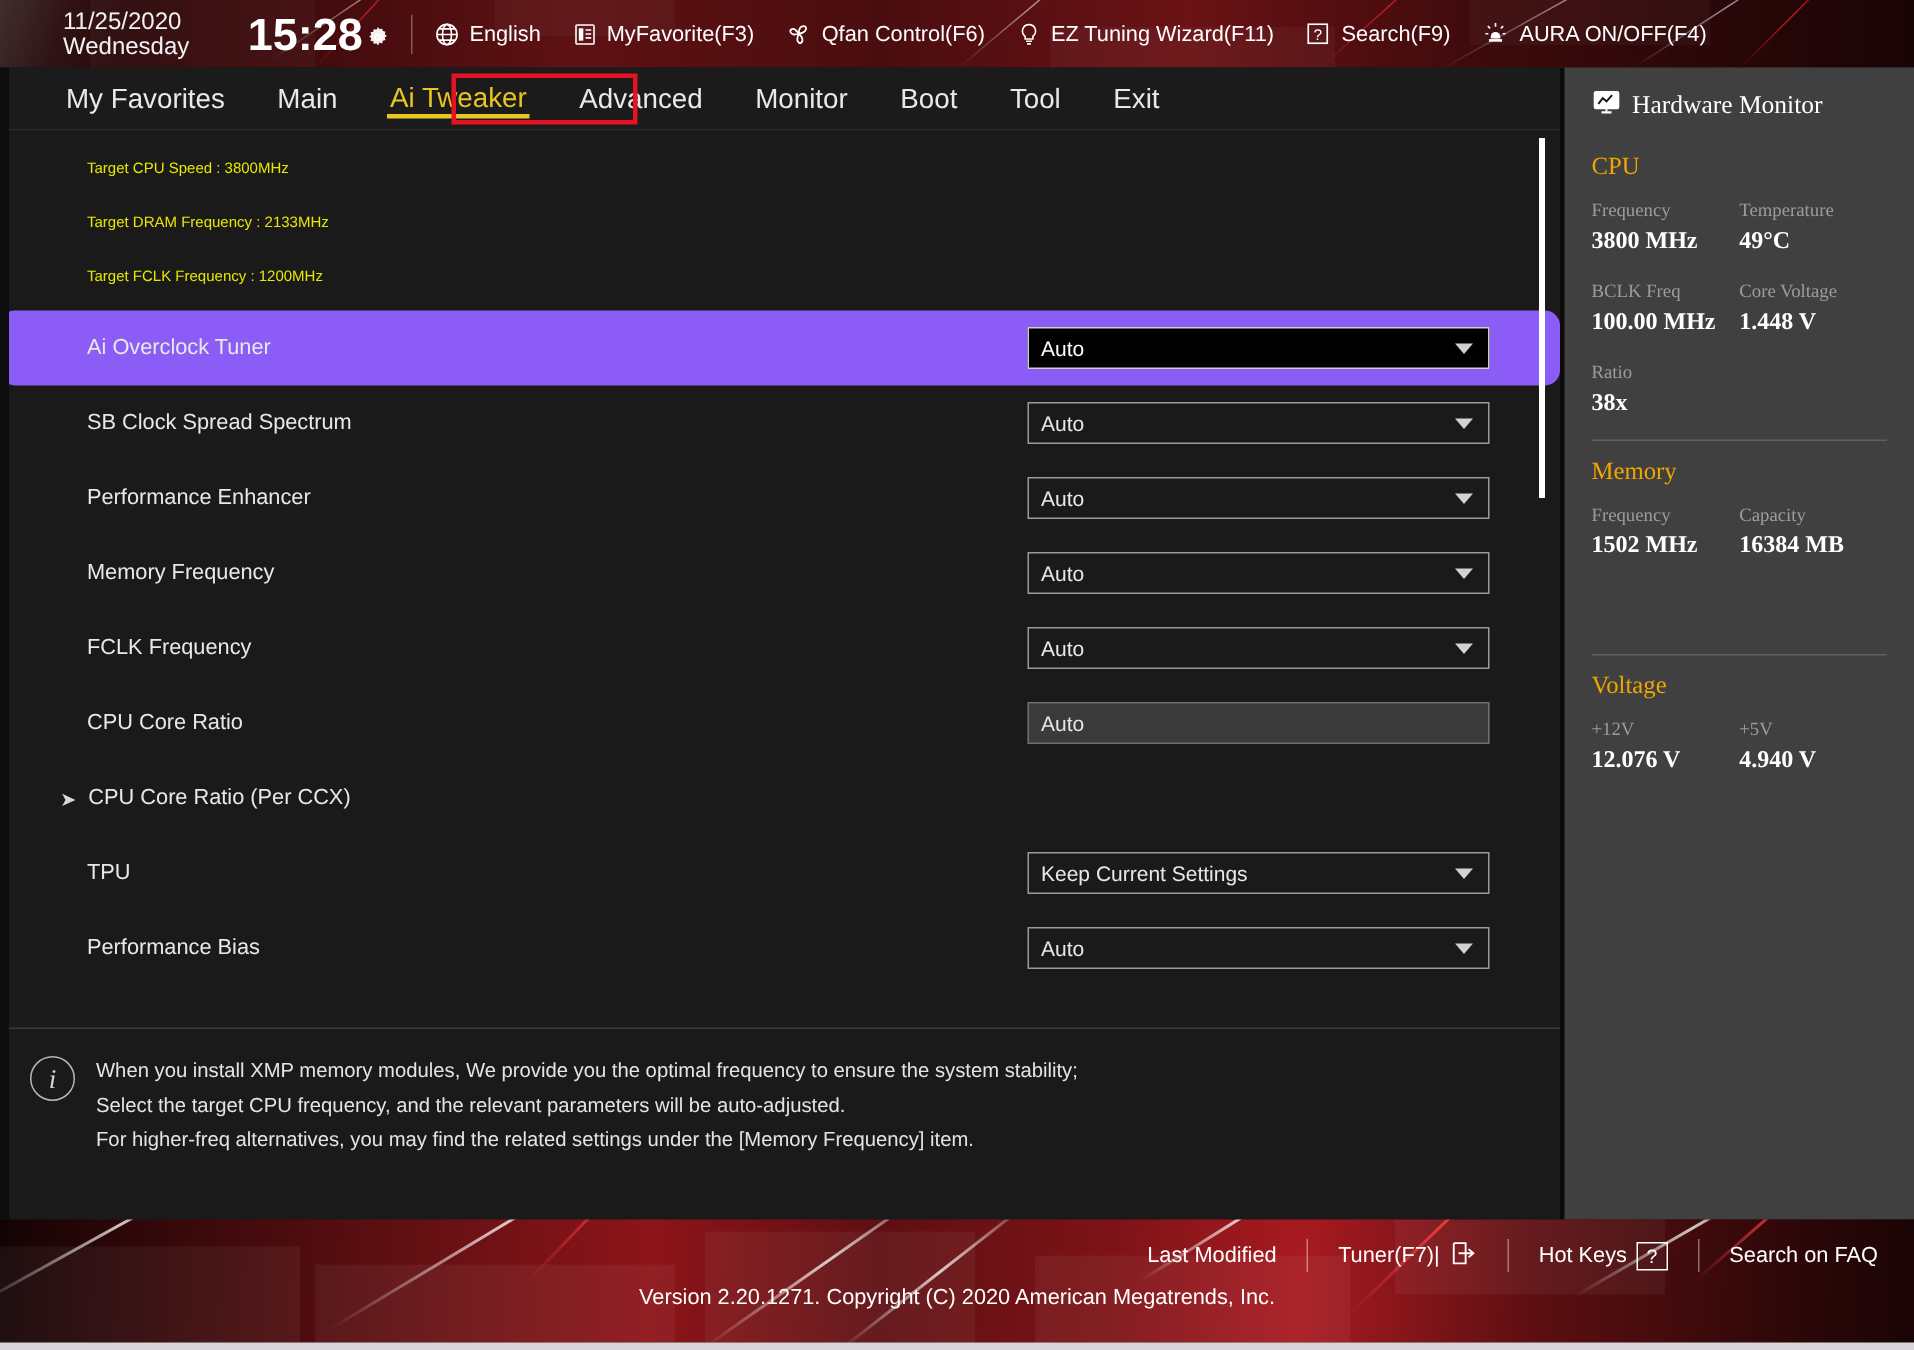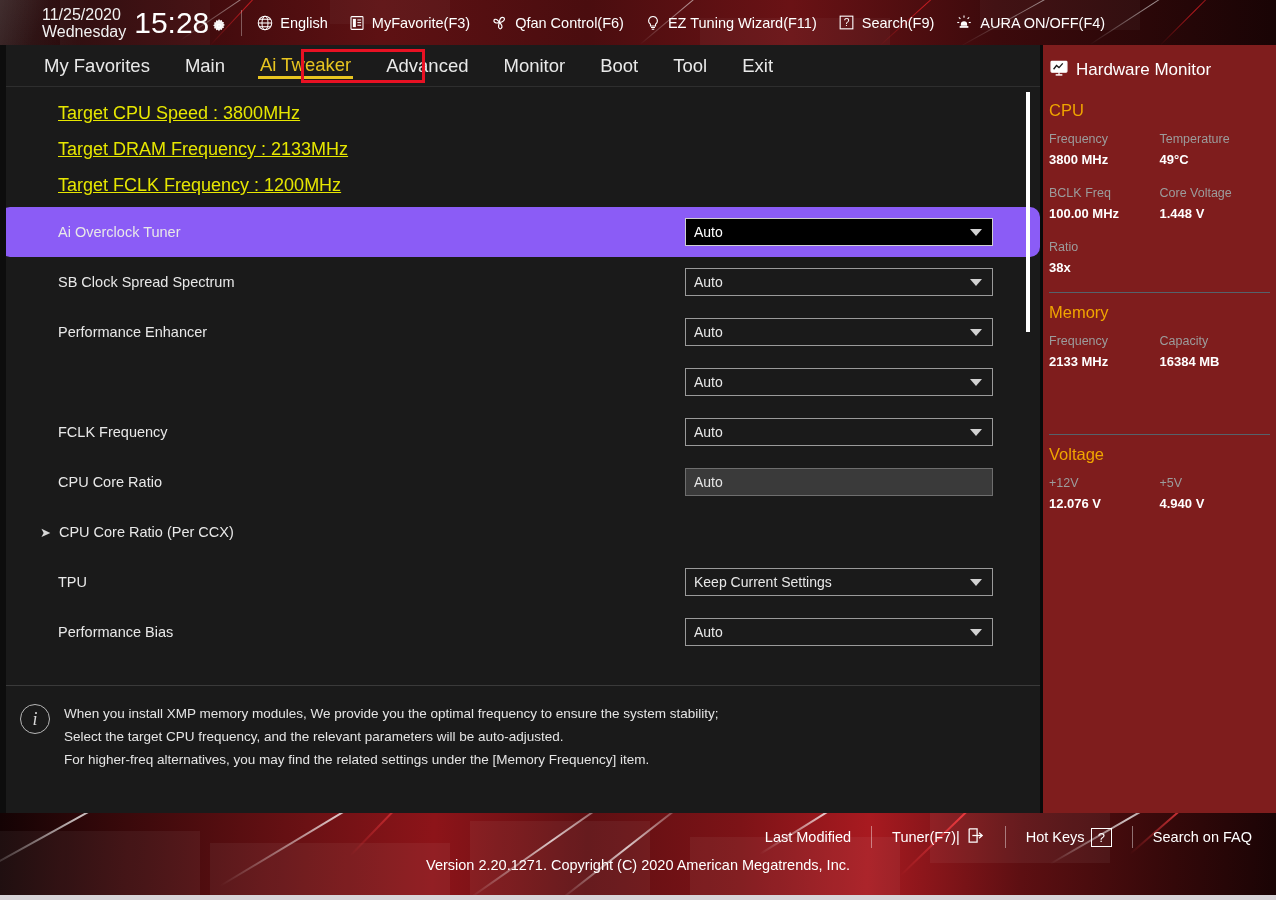--- a/index.html
+++ b/index.html
@@ -56,22 +56,22 @@
     z-index: 5;
     display: flex;
     align-items: center;
     height: 45px;
     padding-left: 42px;
     color: #fff;
   }
 
   .dt { display: flex; flex-direction: column; line-height: 1.05; font-size: 16px;
         color: #f2f2f2; margin-right: 8px; padding-top: 2px; }
-  .clock { font-size: 30px; font-weight: 400; letter-spacing: 0px; color: #fff;
-           display: flex; align-items: center; }
+  .clock { font-size: 30px; font-weight: 700; letter-spacing: 0px; color: #fff;
+           display: flex; align-items: flex-end; margin-left: 31px; }
   .gear-sm { margin-left: 2px; margin-top: 2px; }
 
   .tb-sep {
     width: 1px; height: 26px; background: rgba(255,255,255,0.32);
     margin: 0 14px;
   }
   .tb-item {
     display: flex; align-items: center; gap: 6px;
     font-size: 14.5px; color: #ffffff; margin-right: 20px;
     white-space: nowrap;
@@ -114,24 +114,23 @@
   .content {
     position: absolute;
     left: 0; top: 87px;
     width: 1040px; height: 598px;
     background: #1a1a1a;
     overflow: hidden;
   }
   .targets { padding: 8px 0 0 58px; }
   .target-line {
     color: #e6e600;
-    font-size: 18px;
+    font-size: 10px;
     line-height: 36px;
     height: 36px;
-    text-decoration: underline;
   }
 
   .rows { margin-top: 4px; }
   .row {
     position: relative;
     height: 50px;
     display: flex;
     align-items: center;
     padding-left: 58px;
   }
@@ -239,45 +238,46 @@
     color: #e4e4e4;
     font-size: 13.5px;
     line-height: 23px;
   }
 
   
   .hwsidebar {
     position: absolute;
     left: 1040px; top: 45px;
     width: 236px; height: 768px;
-    background: #7f1d1d;
+    background: #404040;
     border-left: 3px solid #0a0a0a;
-    padding: 0 6px;
+    padding: 0 18px;
     overflow: hidden;
+    font-family: Liberation Serif, serif;
   }
   .hw-title {
     display: flex; align-items: center; gap: 7px;
     color: #ffffff;
     font-size: 17px;
     height: 46px;
     padding-top: 4px;
   }
   .hw-sec {
     color: #f0a500;
     font-size: 16.5px;
     margin-top: 10px;
     margin-bottom: 10px;
   }
   .hw-grid {
     display: flex;
     margin-bottom: 14px;
   }
   .hw-cell { width: 50%; }
   .hw-k { color: #9c9c9c; font-size: 12.5px; line-height: 19px; }
-  .hw-v { color: #ffffff; font-size: 13px; font-weight: bold; line-height: 21px; }
+  .hw-v { color: #ffffff; font-size: 16px; font-weight: bold; line-height: 21px; }
   .hw-rule {
     height: 1px;
     background: #55626b;
     margin: 14px 0 6px 0;
   }
 
   
   .footer {
     position: absolute;
     left: 0; top: 813px;
@@ -505,20 +505,21 @@
         <span class="label">Performance Enhancer</span>
         <div class="ctl">
           <div class="select">
             <span>Auto</span>
             <span class="caret"></span>
           </div>
         </div>
       </div>
 
       <div class="row">
+        <span class="label">Memory Frequency</span>
         <div class="ctl">
           <div class="select">
             <span>Auto</span>
             <span class="caret"></span>
           </div>
         </div>
       </div>
 
       <div class="row">
         <span class="label">FCLK Frequency</span>
@@ -623,21 +624,21 @@
         <div class="hw-v">38x</div>
       </div>
     </div>
 
     <div class="hw-rule"></div>
 
     <div class="hw-sec">Memory</div>
     <div class="hw-grid">
       <div class="hw-cell">
         <div class="hw-k">Frequency</div>
-        <div class="hw-v">2133 MHz</div>
+        <div class="hw-v">1502 MHz</div>
       </div>
       <div class="hw-cell">
         <div class="hw-k">Capacity</div>
         <div class="hw-v">16384 MB</div>
       </div>
     </div>
 
     <div class="hw-rule" style="margin-top:62px;"></div>
 
     <div class="hw-sec">Voltage</div>

